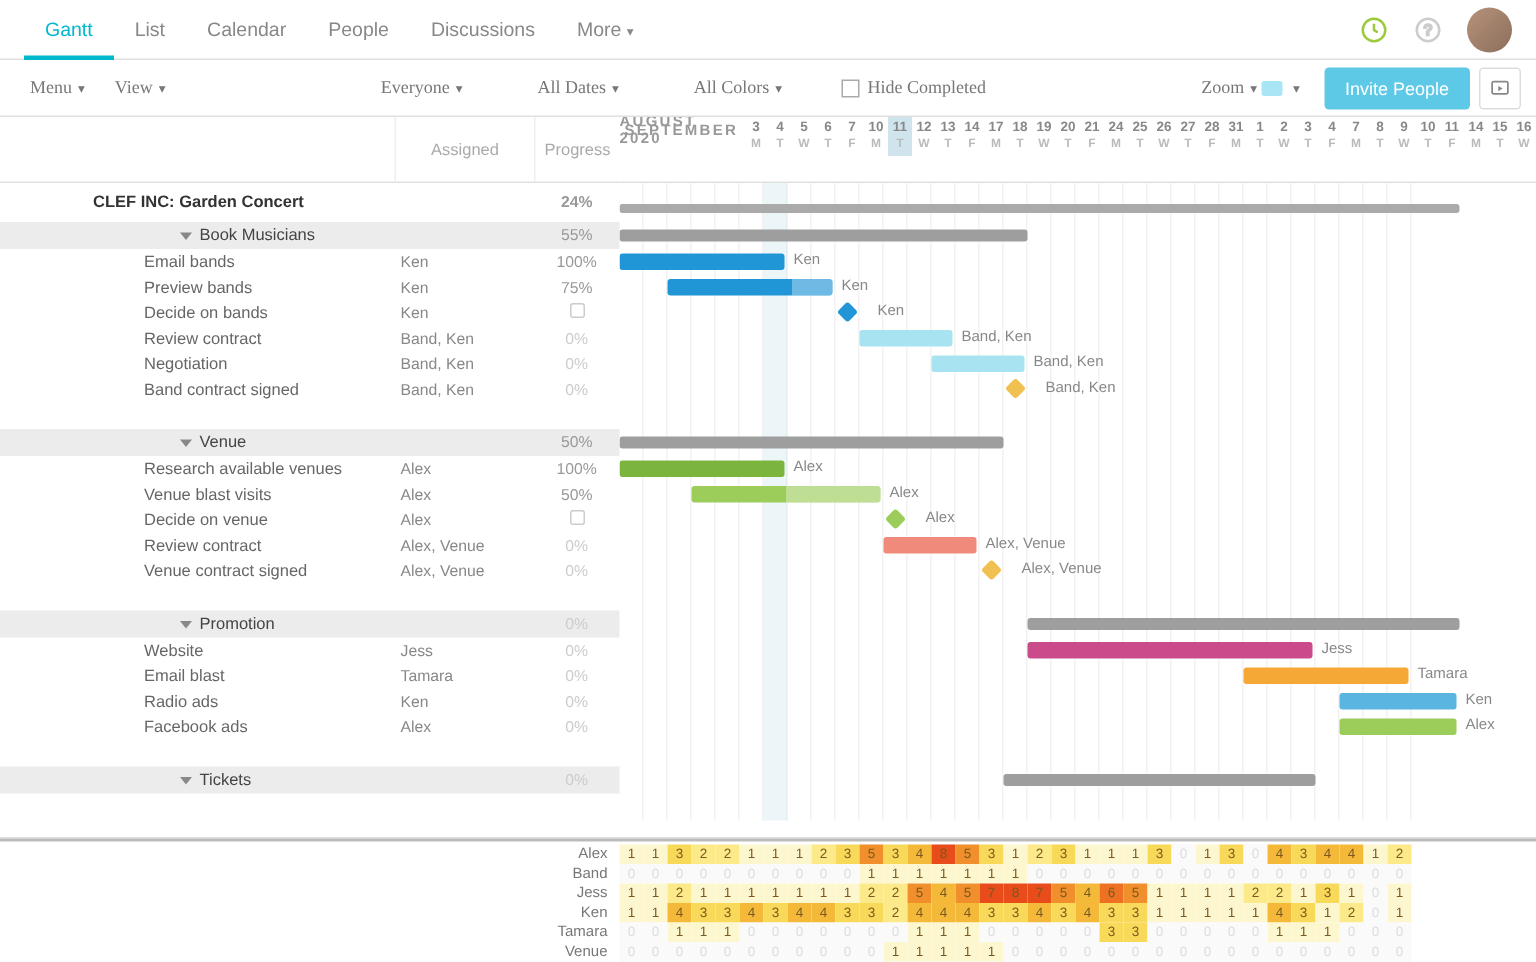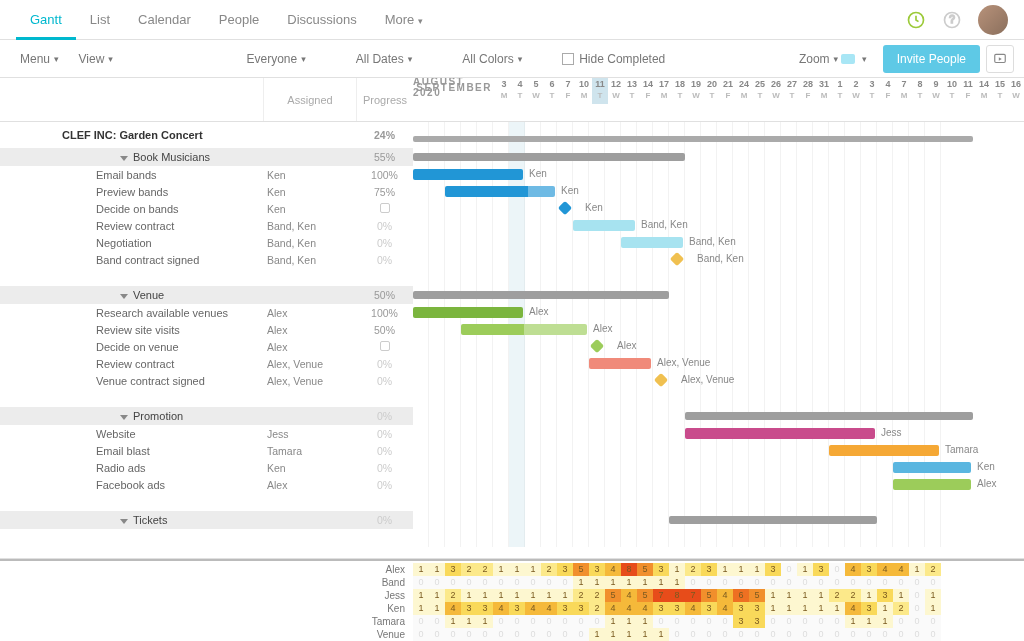--- a/index.html
+++ b/index.html
@@ -8,21 +8,21 @@
 
 .top-nav { display: flex; align-items: center; padding: 0 16px; height: 40px; border-bottom: 1px solid #e0e0e0; }
 .top-nav .tab { padding: 0 14px; height: 40px; line-height: 40px; color: #888; cursor: pointer; font-size: 13px; }
 .top-nav .tab.active { color: #00b8ce; border-bottom: 3px solid #00b8ce; }
 .top-nav .spacer { flex: 1; }
 .top-nav .icon-btn { width: 28px; height: 28px; display: flex; align-items: center; justify-content: center; margin: 0 4px; cursor: pointer; }
 .avatar { width: 30px; height: 30px; border-radius: 50%; background: linear-gradient(135deg,#b8927a,#8a6f5c); margin-left: 8px; }
 
 
 .toolbar { display: flex; align-items: center; height: 38px; padding: 0 10px; border-bottom: 1px solid #e0e0e0; font-size: 12px; color: #777; }
-.toolbar .tb-item { padding: 0 10px; display: flex; align-items: center; cursor: pointer; }
+.toolbar .tb-item { padding: 0 10px; display: flex; align-items: center; cursor: pointer; font-family: Liberation Serif, serif; }
 .toolbar .spacer { flex: 1; }
 .toolbar .chev { margin-left: 4px; font-size: 9px; }
 .invite-btn { background: #5ec9e6; color: #fff; padding: 7px 14px; border-radius: 3px; cursor: pointer; font-size: 12px; margin: 0 6px; }
 .present-btn { width: 28px; height: 28px; border: 1px solid #ddd; border-radius: 3px; display: flex; align-items: center; justify-content: center; }
 .zoom-color { width: 14px; height: 10px; background: #a8e6f5; border-radius: 2px; margin: 0 3px; }
 .chk { width: 12px; height: 12px; border: 1px solid #aaa; margin-right: 5px; display: inline-block; }
 
 
 .main { display: flex; height: calc(641px - 78px); }
 .left-pane { width: 413px; flex-shrink: 0; display: flex; flex-direction: column; }
@@ -217,21 +217,21 @@
           <div class="name"><span class="caret"></span>Venue</div>
           <div class="assigned"></div>
           <div class="progress">50%</div>
         </div>
         <div class="task-row task">
           <div class="name">Research available venues</div>
           <div class="assigned">Alex</div>
           <div class="progress">100%</div>
         </div>
         <div class="task-row task">
-          <div class="name">Review site visits</div>
+          <div class="name">Venue blast visits</div>
           <div class="assigned">Alex</div>
           <div class="progress">50%</div>
         </div>
         <div class="task-row task">
           <div class="name">Decide on venue</div>
           <div class="assigned">Alex</div>
           <div class="progress"><span class="pbox"></span></div>
         </div>
         <div class="task-row task">
           <div class="name">Review contract</div>

